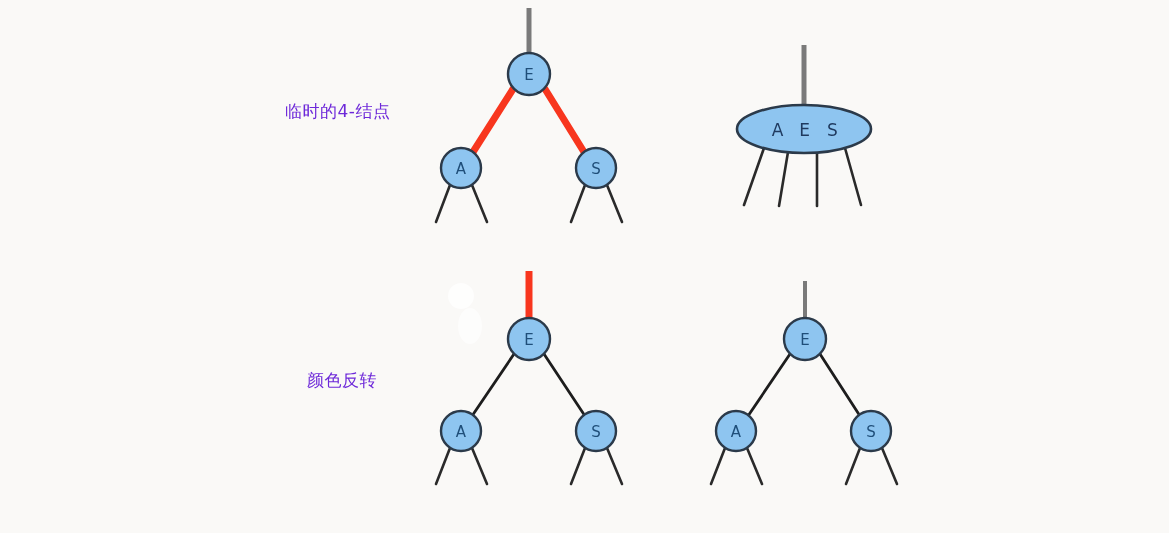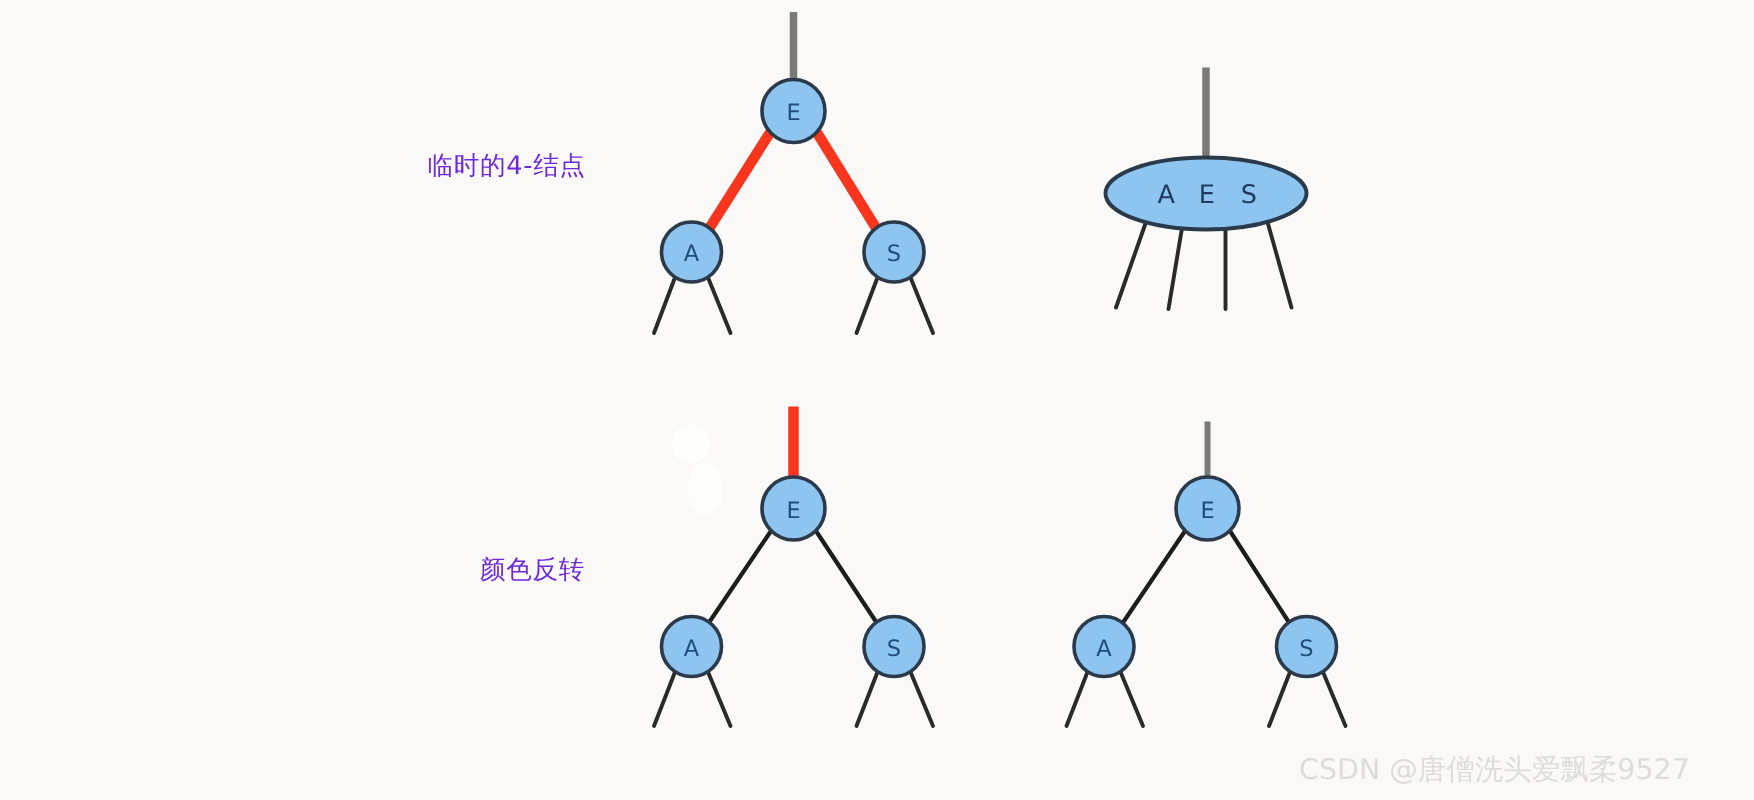--- a/index.html
+++ b/index.html
@@ -36,21 +36,21 @@
     line-height: 20px;
     letter-spacing: 0.5px;
     white-space: nowrap;
     font-family: "DejaVu Sans", "Liberation Sans", sans-serif;
   }
   #label-temp4 {
     left: 285px;
     top: 101px;
   }
   #label-flip {
-    left: 320px;
+    left: 307px;
     top: 370px;
     text-align: right;
   }
   .watermark {
     position: absolute;
     left: 866px;
     top: 502px;
     font-size: 19px;
     line-height: 22px;
     color: #dcdcdc;
@@ -167,15 +167,14 @@
         <circle cx="871" cy="431" r="20" fill="#8ec5f0" stroke="#2b3a4a" stroke-width="2.4"></circle>
         <text class="node-letter" x="871" y="432">S</text>
       </g>
     </g>
   </svg>
 
   <div class="row-label" id="label-temp4">临时的4-结点</div>
 
   <div class="row-label" id="label-flip">颜色反转</div>
 
-  <div class="watermark">CSDN @唐僧洗头爱飘柔9527</div>
 
 </div>
 
 </body></html>

